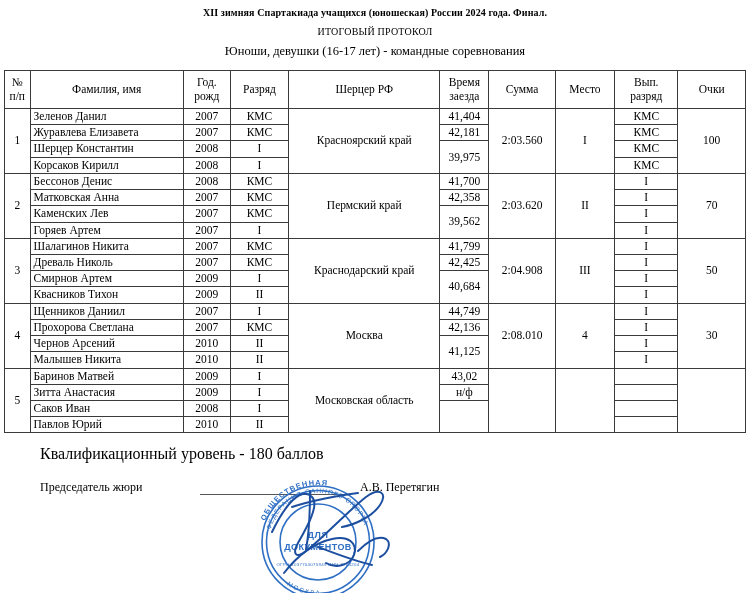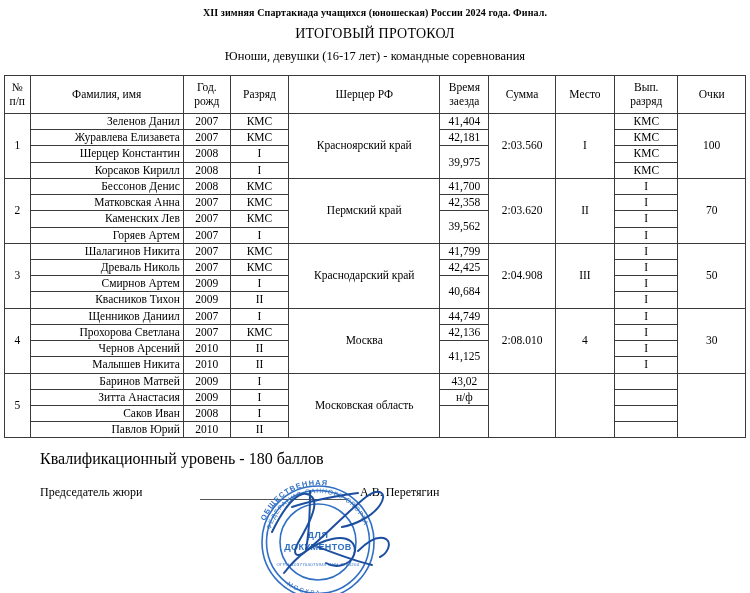--- a/index.html
+++ b/index.html
@@ -29,21 +29,21 @@
     justify-content: space-between;
     align-items: flex-start;
     margin: 22px 8px 0 8px;
     font-size: 12.5px;
   }
   .venue-lines { line-height: 1.45; }
   .date-line { white-space: nowrap; padding-top: 0px; }
 
   .protocol-title {
     text-align: center;
-    font-size: 14px;
+    font-size: 10px;
     margin-top: 8px;
     letter-spacing: 0.2px;
   }
   .protocol-sub {
     text-align: center;
     font-size: 12.5px;
     margin-top: 7px;
   }
 
   table.protocol {
@@ -60,21 +60,21 @@
     font-weight: normal;
     line-height: 1.15;
     height: 16px;
   }
   table.protocol thead th {
     text-align: center;
     height: 38px;
     font-size: 11.5px;
   }
   .c-num      { width: 25px; text-align: center; }
-  .c-name     { width: 150px; text-align: right; padding-left: 5px; }
+  .c-name     { width: 150px; text-align: left; padding-left: 5px; }
   .c-year     { width: 46px; text-align: center; }
   .c-rank     { width: 57px; text-align: center; }
   .c-subject  { width: 148px; text-align: center; }
   .c-time     { width: 48px; text-align: center; }
   .c-sum      { width: 65px; text-align: center; }
   .c-place    { width: 58px; text-align: center; }
   .c-outrank  { width: 62px; text-align: center; }
   .c-points   { width: 66px; text-align: center; }
 
   .hdr-two { line-height: 1.25; }

